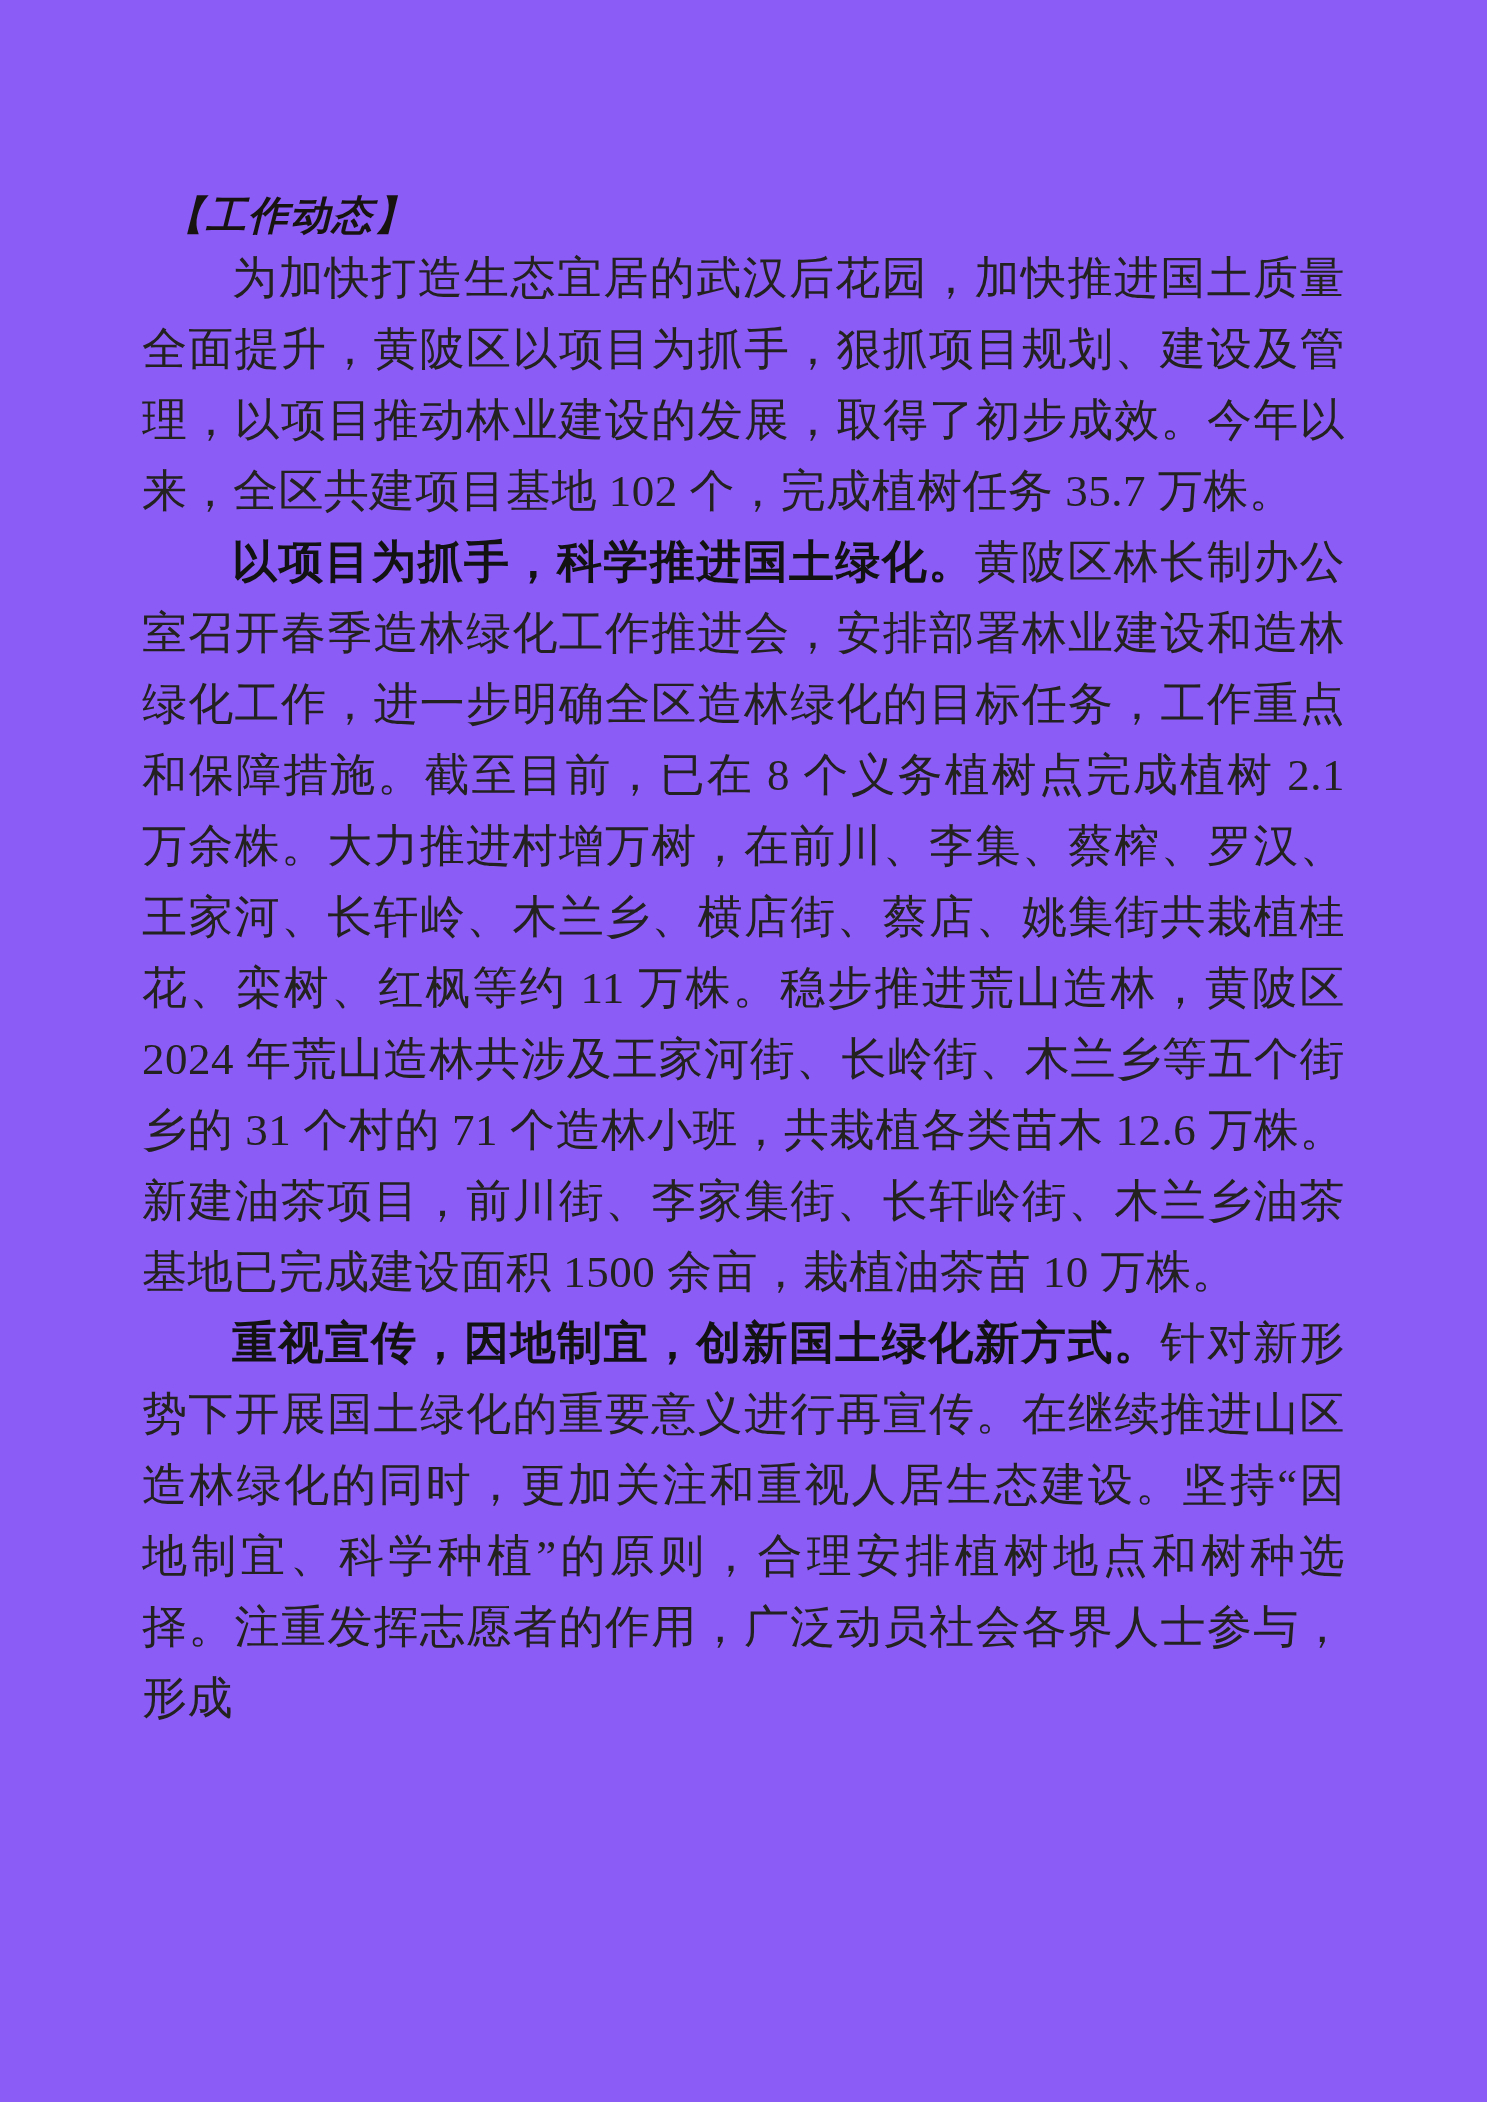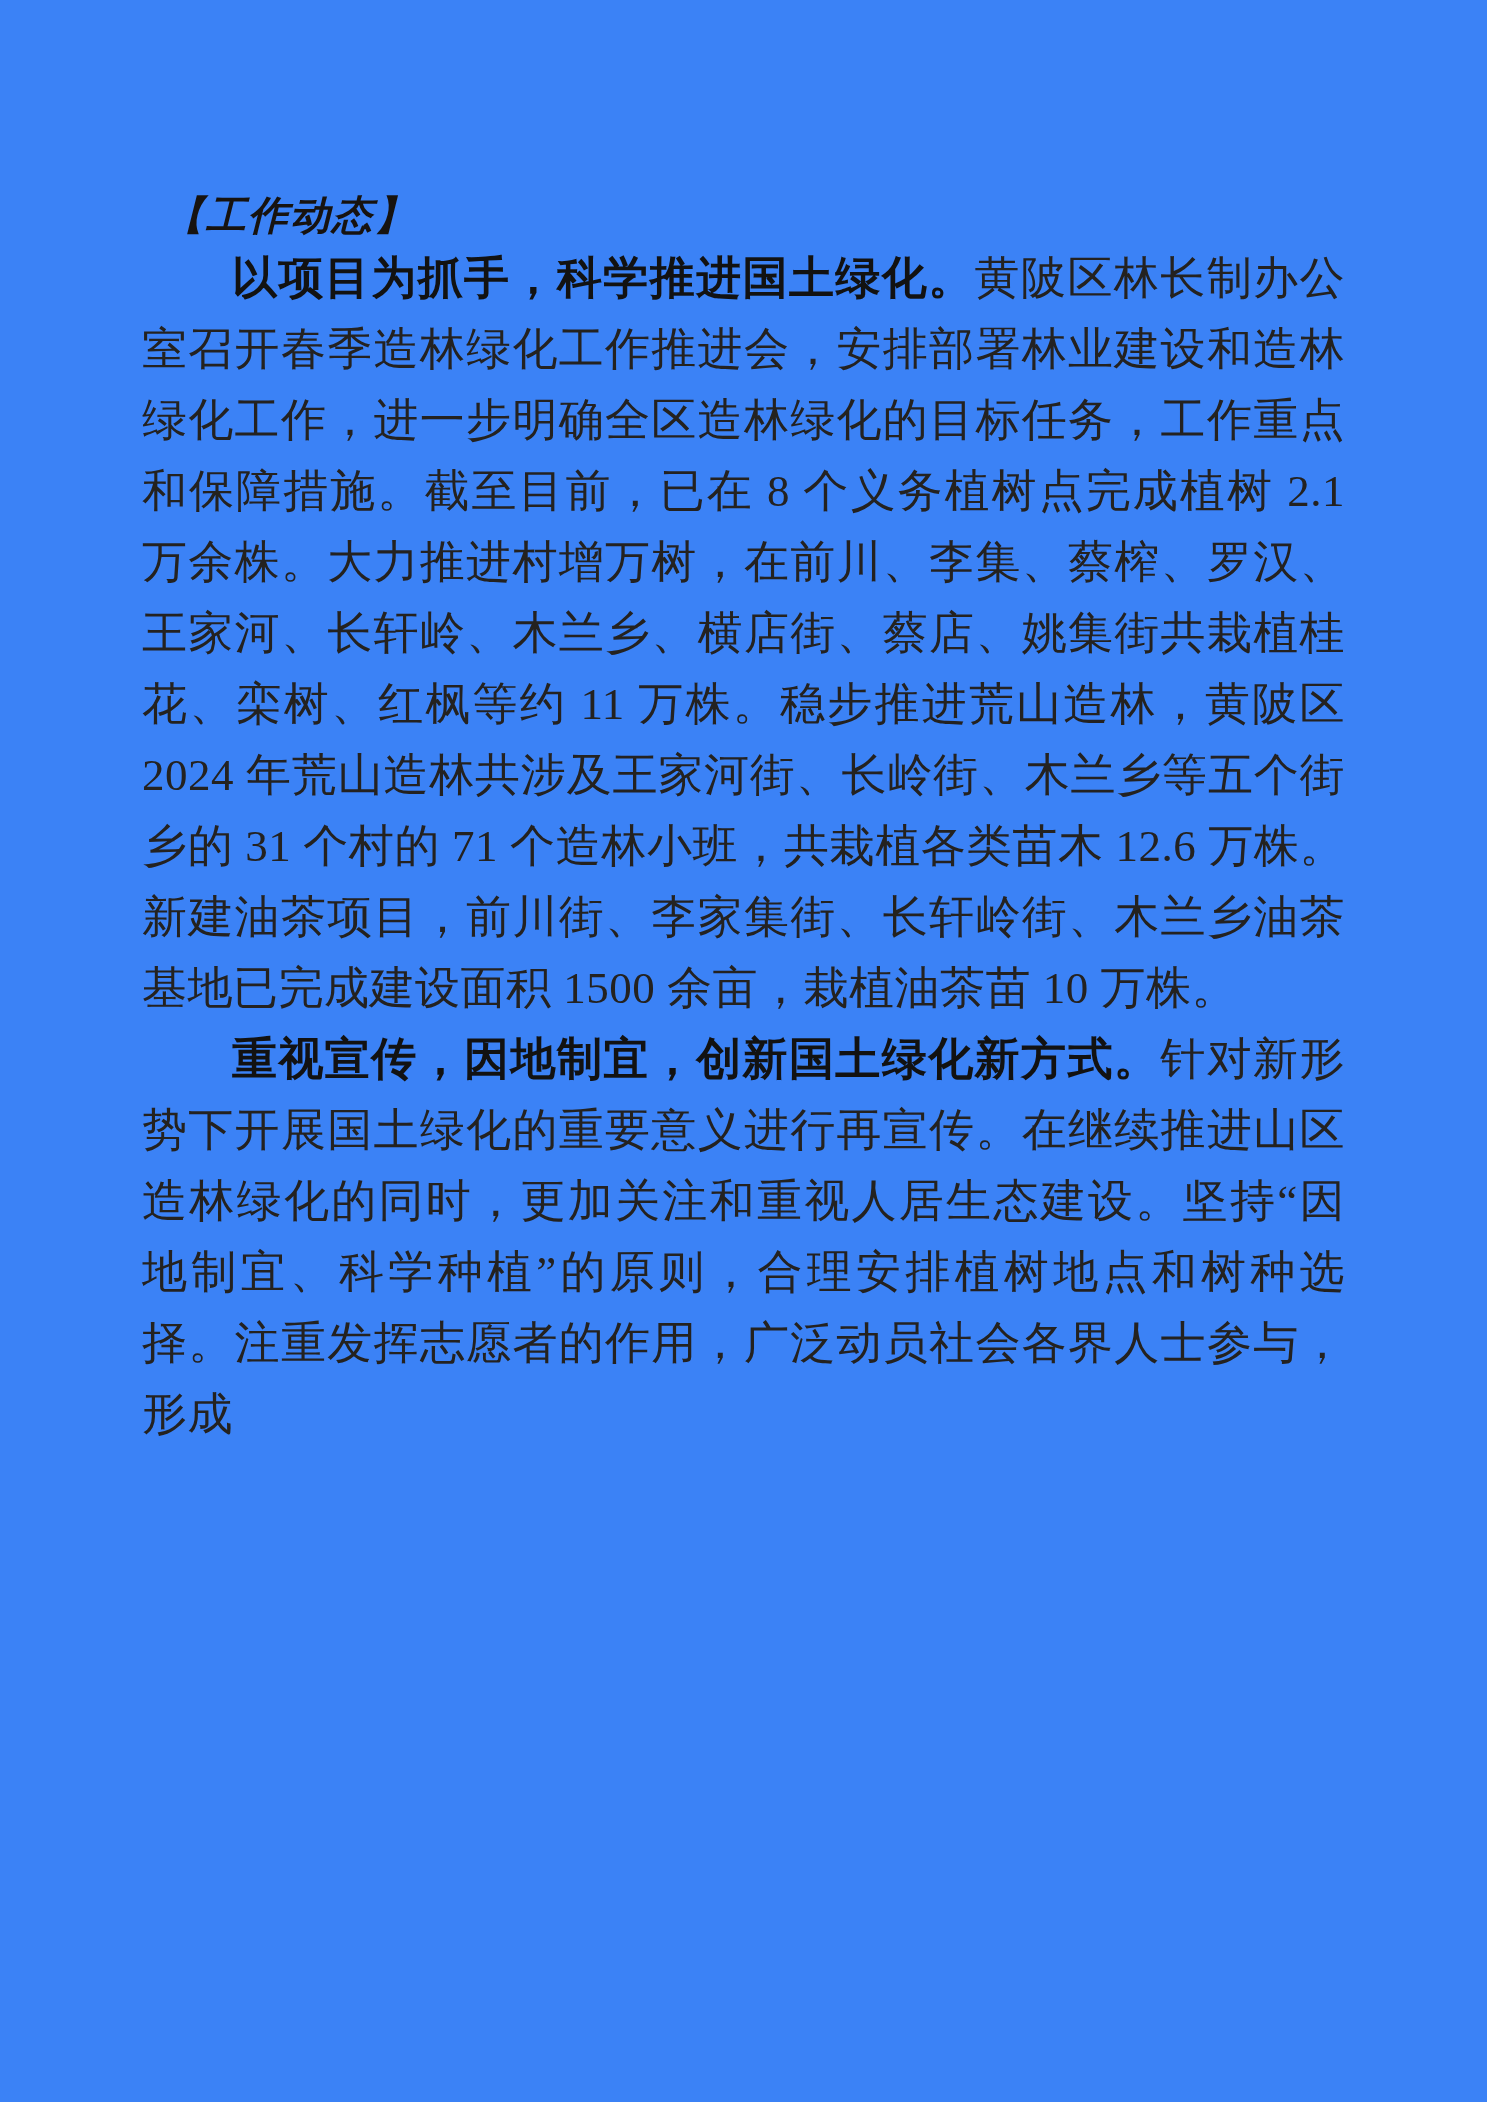--- a/index.html
+++ b/index.html
@@ -12,21 +12,21 @@
     width: 1487px;
     min-height: 2102px;
     font-family: "Liberation Serif", serif;
     color: #1c1c1c;
     position: relative;
   }
 
   .page {
     width: 1487px;
     min-height: 2102px;
-    background: #3b82f6;
+    background: #8b5cf6;
     padding: 188px 142px 120px 142px;
   }
 
   .section-header {
     font-family: "Liberation Serif", serif;
     font-weight: bold;
     font-style: italic;
     font-size: 40px;
     letter-spacing: 2px;
     color: #171310;
@@ -62,20 +62,21 @@
 </head>
 <body>
 
 <div class="page">
 
   <div class="section-header">【工作动态】</div>
 
 
   <div class="body-text">
 
+    <p><span class="para-lead"></span><span>为加快打造生态宜居的武汉后花园，加快推进国土质量全面提升，黄陂区以项目为抓手，狠抓项目规划、建设及管理，以项目推动林业建设的发展，取得了初步成效。今年以来，全区共建项目基地 102 个，完成植树任务 35.7 万株。</span></p>
 
     <p><span class="para-lead">以项目为抓手，科学推进国土绿化。</span><span>黄陂区林长制办公室召开春季造林绿化工作推进会，安排部署林业建设和造林绿化工作，进一步明确全区造林绿化的目标任务，工作重点和保障措施。截至目前，已在 8 个义务植树点完成植树 2.1 万余株。大力推进村增万树，在前川、李集、蔡榨、罗汉、王家河、长轩岭、木兰乡、横店街、蔡店、姚集街共栽植桂花、栾树、红枫等约 11 万株。稳步推进荒山造林，黄陂区 2024 年荒山造林共涉及王家河街、长岭街、木兰乡等五个街乡的 31 个村的 71 个造林小班，共栽植各类苗木 12.6 万株。新建油茶项目，前川街、李家集街、长轩岭街、木兰乡油茶基地已完成建设面积 1500 余亩，栽植油茶苗 10 万株。</span></p>
 
     <p><span class="para-lead">重视宣传，因地制宜，创新国土绿化新方式。</span><span>针对新形势下开展国土绿化的重要意义进行再宣传。在继续推进山区造林绿化的同时，更加关注和重视人居生态建设。坚持“因地制宜、科学种植”的原则，合理安排植树地点和树种选择。注重发挥志愿者的作用，广泛动员社会各界人士参与，形成</span></p>
 
   </div>
 
 </div>
 
 </body></html>

